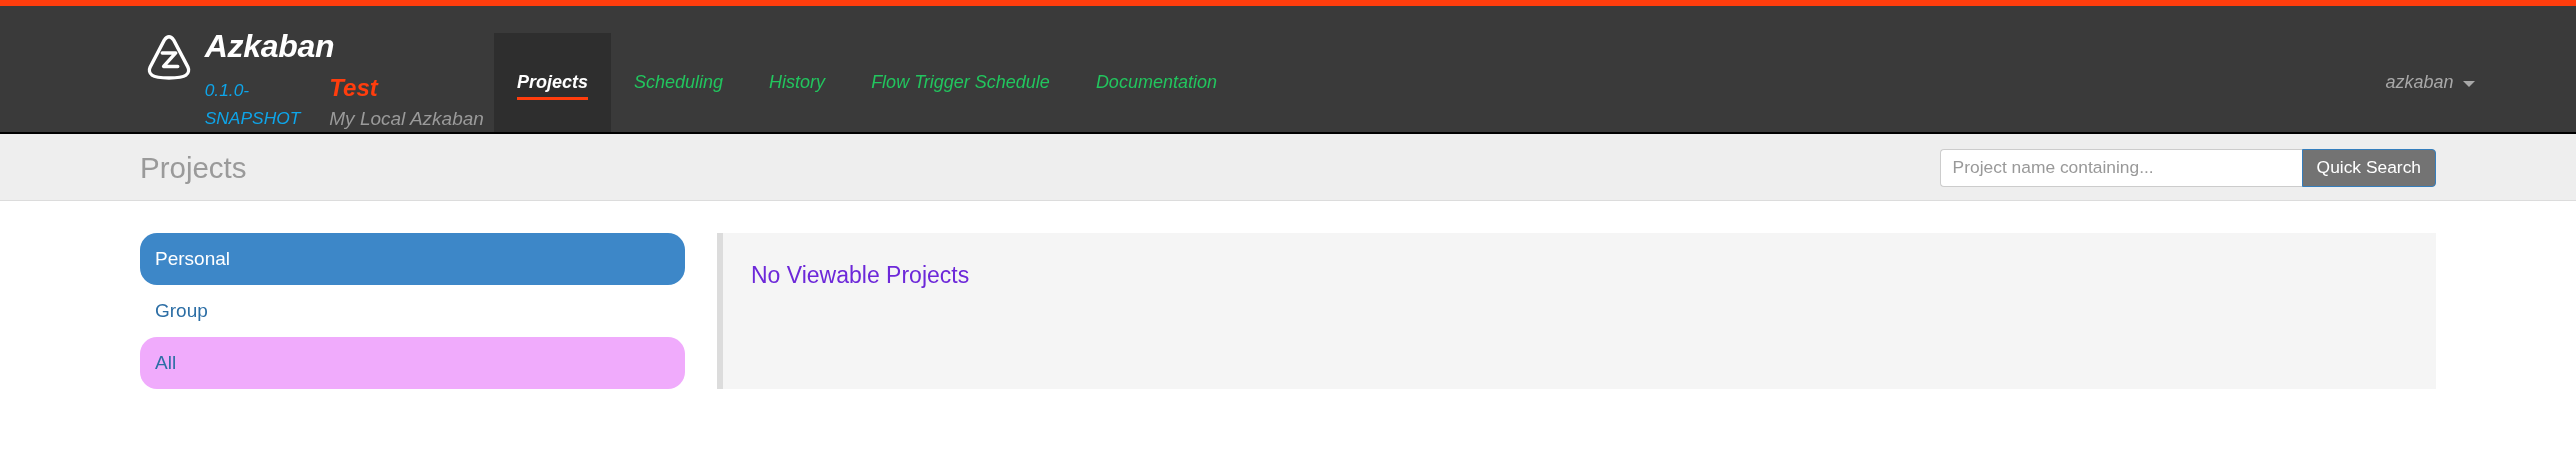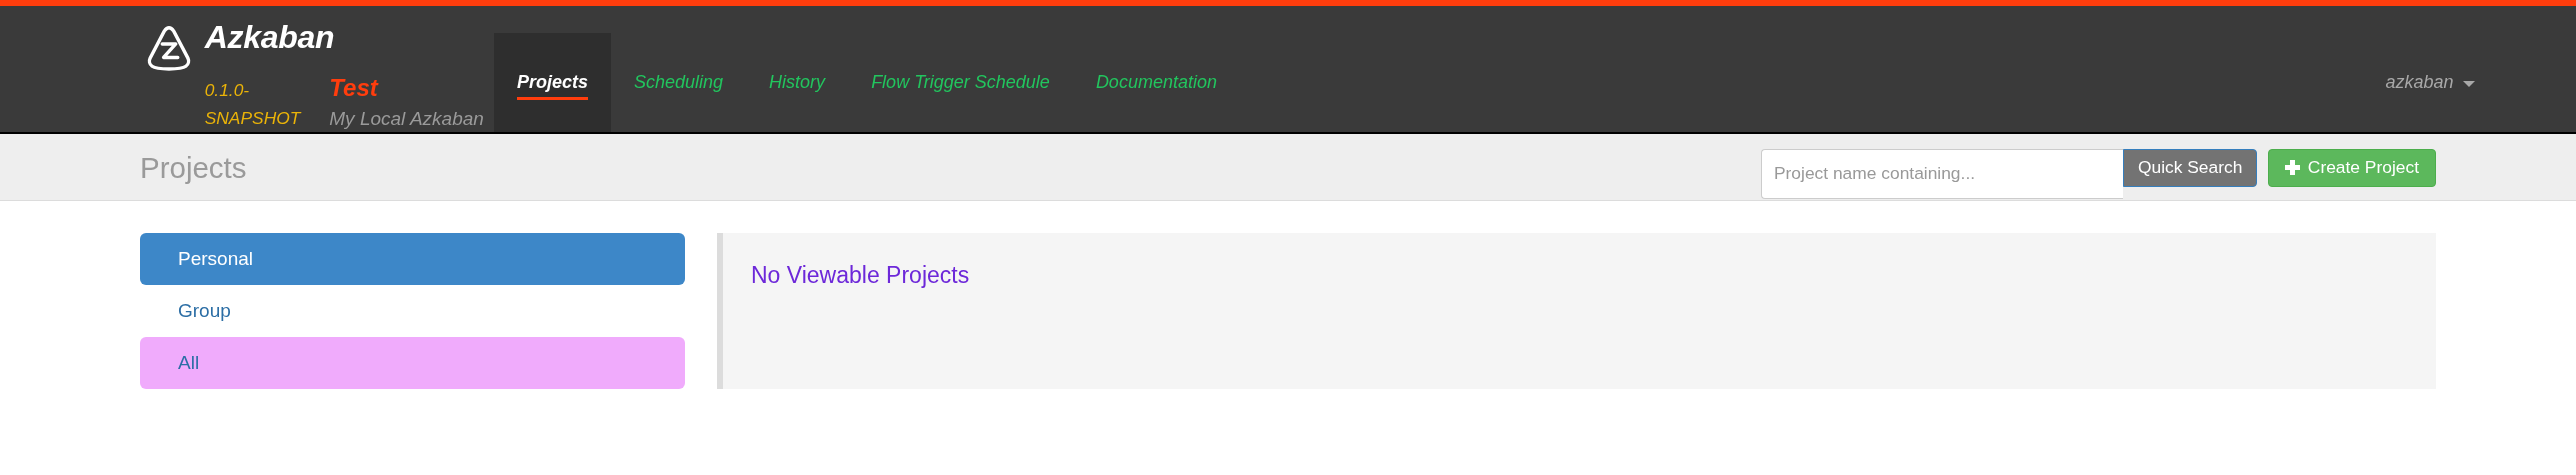--- a/index.html
+++ b/index.html
@@ -55,24 +55,24 @@
   .brand-name {
     color: #ffffff;
     font-size: 32px;
     font-weight: bold;
     line-height: 34px;
     letter-spacing: -0.3px;
     white-space: nowrap;
   }
 
   .brand-version {
-    color: #eab308;
+    color: #0ea5e9;
     font-size: 17.4px;
     line-height: 28px;
-    margin-top: 22px;
+    margin-top: 13px;
     width: 81px;
   }
 
   .instance-col {
     display: flex;
     flex-direction: column;
     padding-top: 25.5px;
     margin-left: -9.4px;
     width: 154px;
   }
@@ -180,21 +180,21 @@
   }
 
   .search-group {
     display: flex;
     align-items: stretch;
     height: 38px;
   }
 
   .search-input {
     width: 362px;
-    height: 50px;
+    height: 38px;
     border: 0.7px solid #CCCCCC;
     border-right: none;
     border-radius: 4px 0 0 4px;
     background: #ffffff;
     font-size: 17.4px;
     font-family: "Liberation Sans", sans-serif;
     color: #555555;
     padding: 0 12px;
     outline: none;
   }
@@ -263,23 +263,23 @@
   .sidebar {
     width: 545px;
     flex: 0 0 545px;
     margin-right: 32px;
   }
 
   .side-item {
     height: 52px;
     display: flex;
     align-items: center;
-    padding-left: 38px;
+    padding-left: 15px;
     font-size: 19px;
-    border-radius: 6px;
+    border-radius: 17px;
     cursor: pointer;
     color: #2C6EA5;
     background: transparent;
   }
 
   .side-item.active {
     background: #3D87C8;
     color: #ffffff;
   }
 
@@ -352,24 +352,20 @@
 </div>
 
 <div class="page-header">
   <h1 class="page-title">Projects</h1>
 
   <div class="header-controls">
     <div class="search-group">
       <input class="search-input" type="text" placeholder="Project name containing..." style="">
       <button class="quick-search-btn">Quick Search</button>
     </div>
-    <button class="create-btn">
-      <span class="plus-icon"></span>
-      <span>Create Project</span>
-    </button>
   </div>
 </div>
 
 <div class="content-area">
 
   <div class="sidebar">
     <div class="side-item active">
       <span>Personal</span>
     </div>
     <div class="side-item">

